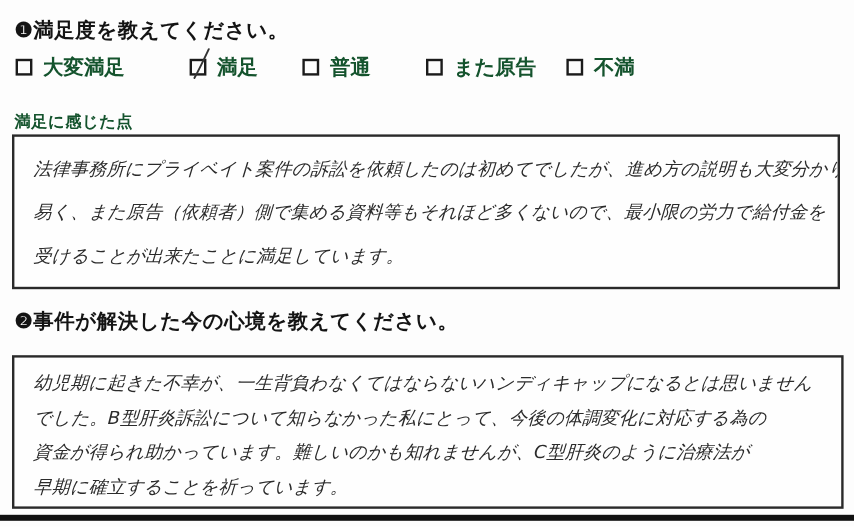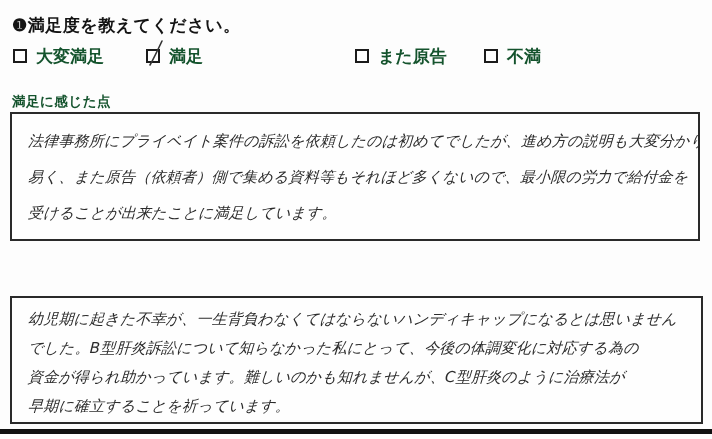--- a/index.html
+++ b/index.html
@@ -101,46 +101,51 @@
 
 <div class="page">
 
   <h2 class="q-title" id="q1-title">❶満足度を教えてください。</h2>
 
   <label class="option" style="left:13px">
     <span class="checkbox"></span>
     <span>大変満足</span>
   </label>
 
-  <label class="option" style="left:146px">
+  <label class="option" style="left:158px">
     <span class="checkbox"><svg class="checkmark" viewBox="0 0 20 30" style="visibility: visible;">
           <path d="M4 26 Q8 19 16 2" fill="none" stroke="#333" stroke-width="1.6" stroke-linecap="round"></path>
         </svg></span>
     <span>満足</span>
   </label>
 
+  <label class="option" style="left:252px">
+    <span class="checkbox"></span>
+    <span>普通</span>
+  </label>
 
   <label class="option" style="left:355px">
     <span class="checkbox"></span>
     <span>また原告</span>
   </label>
 
-  <label class="option" style="left:484px">
+  <label class="option" style="left:472px">
     <span class="checkbox"></span>
     <span>不満</span>
   </label>
 
   <div class="box-label">満足に感じた点</div>
 
   <div class="answer-box" id="box1">
     <div class="hw-line">法律事務所にプライベイト案件の訴訟を依頼したのは初めてでしたが、進め方の説明も大変分かり</div>
     <div class="hw-line">易く、また原告（依頼者）側で集める資料等もそれほど多くないので、最小限の労力で給付金を</div>
     <div class="hw-line">受けることが出来たことに満足しています。</div>
   </div>
 
+  <h2 class="q-title" id="q2-title">❷事件が解決した今の心境を教えてください。</h2>
 
   <div class="answer-box" id="box2">
     <div class="hw-line">幼児期に起きた不幸が、一生背負わなくてはならないハンディキャップになるとは思いません</div>
     <div class="hw-line">でした。B型肝炎訴訟について知らなかった私にとって、今後の体調変化に対応する為の</div>
     <div class="hw-line">資金が得られ助かっています。難しいのかも知れませんが、C型肝炎のように治療法が</div>
     <div class="hw-line">早期に確立することを祈っています。</div>
   </div>
 
   <div class="bottom-bar"></div>
 

